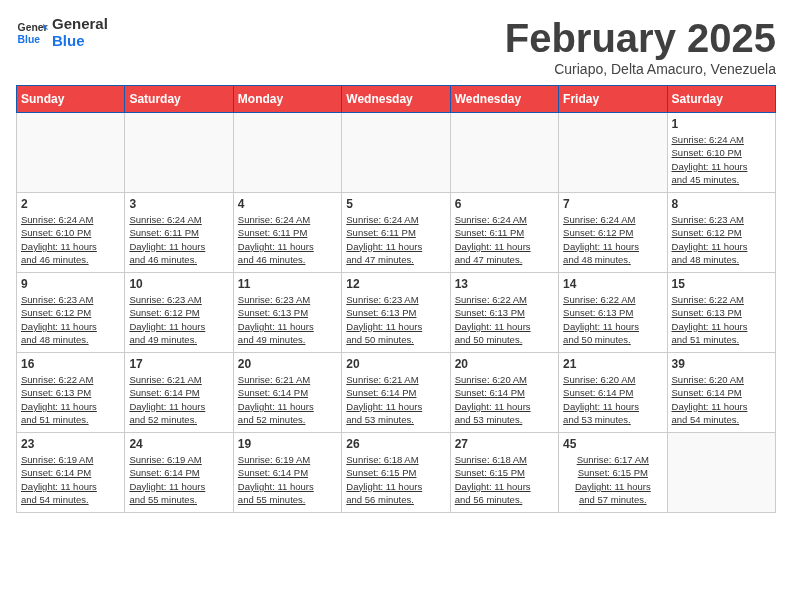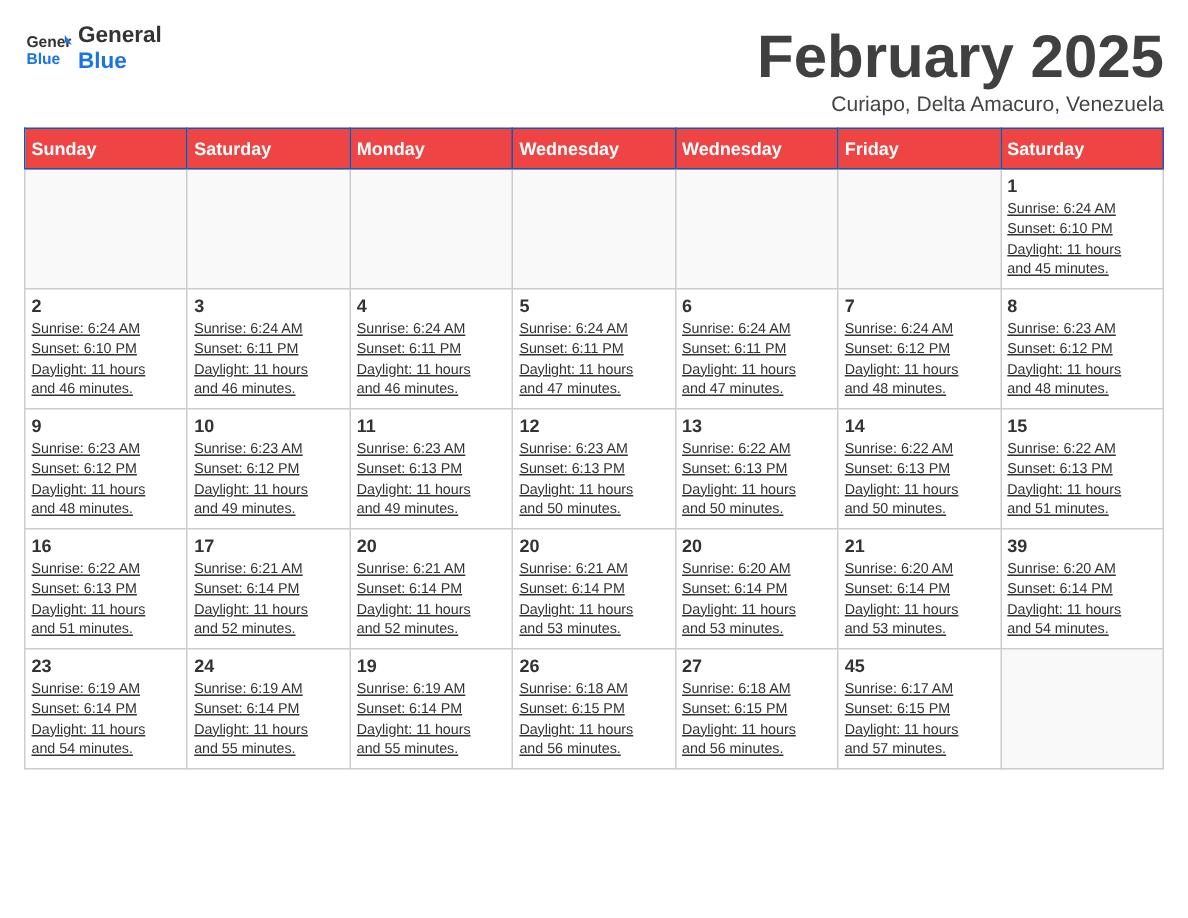--- a/index.html
+++ b/index.html
@@ -309,21 +309,21 @@
         </td>
         <td>
           <span class="day-num">27</span>
           <div class="day-info" style="white-space: pre-line;">Sunrise: 6:18 AM
 Sunset: 6:15 PM
 Daylight: 11 hours
 and 56 minutes.</div>
         </td>
         <td>
           <span class="day-num">45</span>
-          <div class="day-info" style="white-space: pre-line;">Sunrise: 6:17 AM
+          <div class="day-info" style="white-space: pre-line; text-align: center;">Sunrise: 6:17 AM
 Sunset: 6:15 PM
 Daylight: 11 hours
 and 57 minutes.</div>
         </td>
         <td class="empty-cell"></td>
       </tr>
     </tbody>
 </table>
 
 </body></html>

